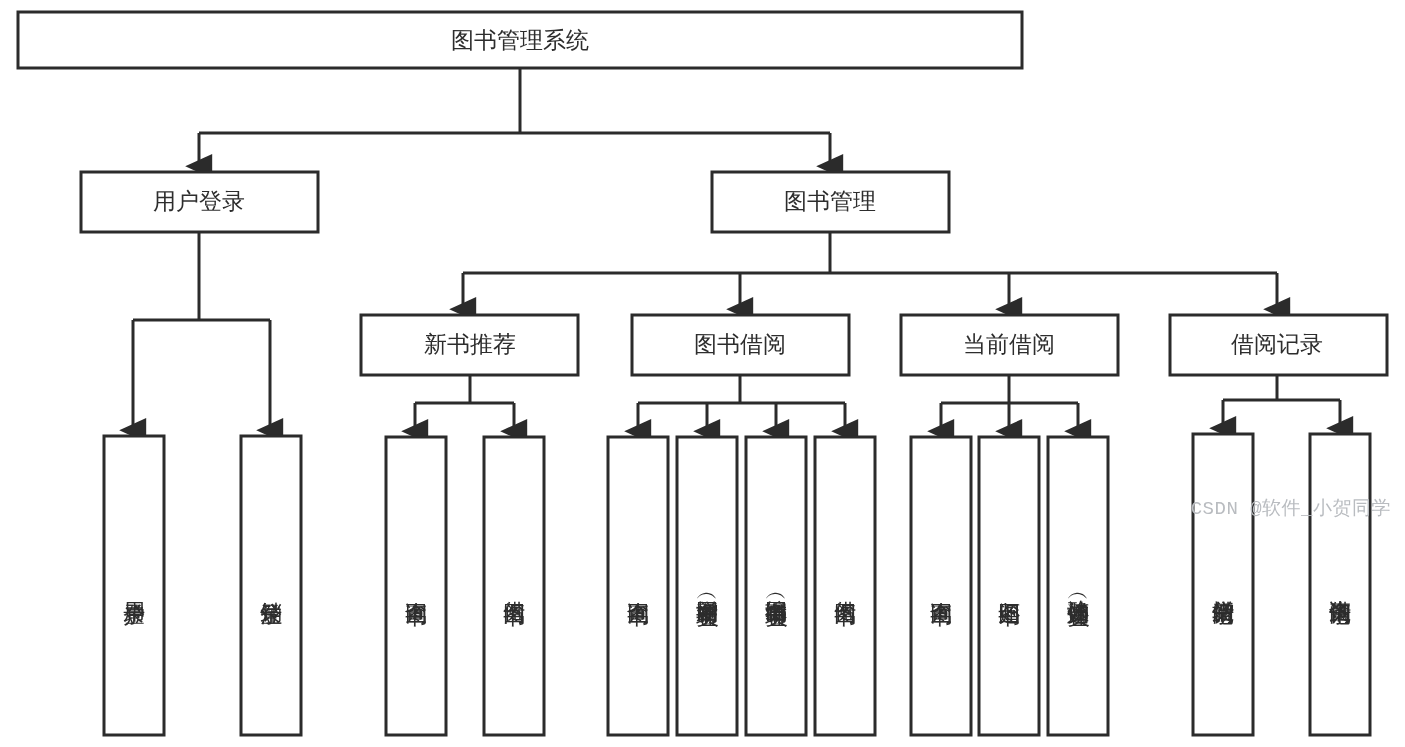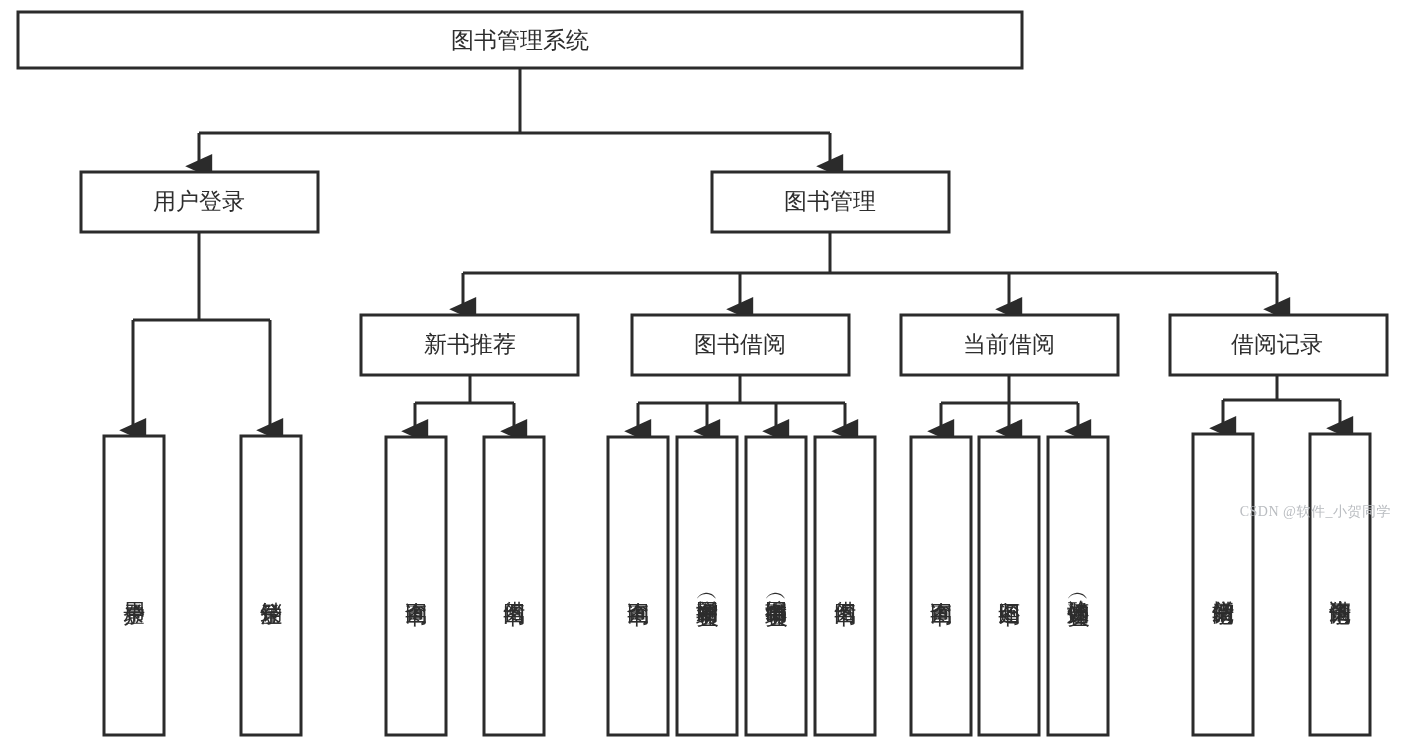--- a/index.html
+++ b/index.html
@@ -65,22 +65,22 @@
     display: flex;
     align-items: center;
     justify-content: center;
     letter-spacing: 1px;
     white-space: nowrap;
   }
   .watermark {
     position: absolute;
     right: 14px;
     bottom: 4px;
-    font-family: Liberation Serif, serif;
-    font-size: 14px;
+    font-family: Liberation Mono, monospace;
+    font-size: 19px;
     color: #b9bcc0;
     letter-spacing: 0.5px;
     user-select: none;
     white-space: nowrap;
   }
 </style>
 </head>
 <body>
 
 <div id="diagram-root">

